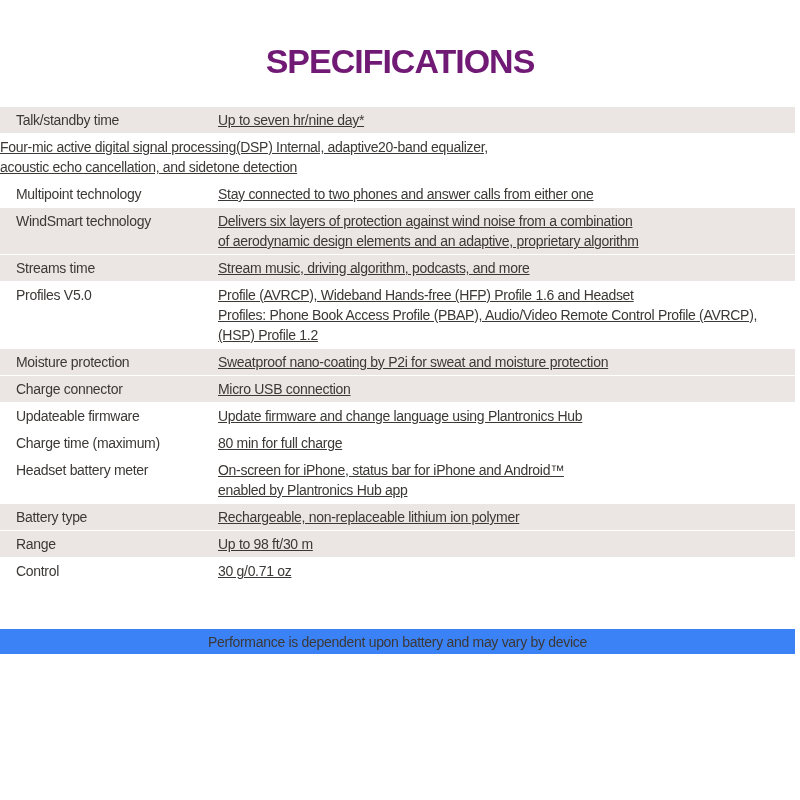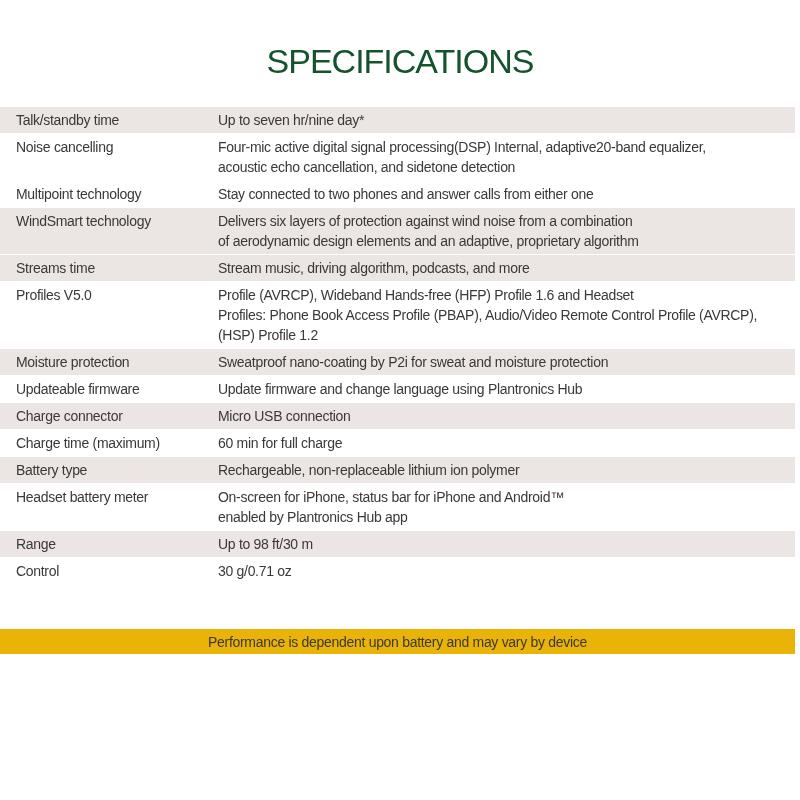--- a/index.html
+++ b/index.html
@@ -7,23 +7,23 @@
     width: 800px; height: 800px;
     background: #ffffff;
     font-family: "Liberation Sans", sans-serif;
     color: #3b3836;
     overflow: hidden;
   }
   .page-title {
     margin-top: 42px;
     text-align: center;
     font-size: 34px;
-    font-weight: 400;
+    font-weight: 700;
     letter-spacing: -1px;
-    color: #14532d;
+    color: #701a75;
   }
   .spec-table {
     margin-top: 26px;
   }
   .spec-row {
     display: flex;
     align-items: flex-start;
     padding: 3px 0;
     min-height: 26px;
     margin: 0 5px 1px 0;
@@ -37,24 +37,25 @@
   .spec-label {
     flex: none;
     width: 218px;
     padding-left: 16px;
     white-space: pre-line;
   }
   .spec-value {
     flex: 1;
     padding-right: 10px;
     white-space: pre-line;
+    text-decoration: underline;
   }
   .footnote-bar {
     margin: 45px 5px 12px 0;
-    background: #eab308;
+    background: #3b82f6;
     min-height: 25px;
     display: flex;
     align-items: center;
     justify-content: center;
     font-size: 14px;
     letter-spacing: -0.3px;
   }
 </style>
 </head>
 <body>
@@ -62,21 +63,20 @@
 <h1 class="page-title">SPECIFICATIONS</h1>
 
 <div class="spec-table">
 
   <div class="spec-row shaded">
     <div class="spec-label">Talk/standby time</div>
     <div class="spec-value">Up to seven hr/nine day*</div>
   </div>
 
   <div class="spec-row">
-    <div class="spec-label">Noise cancelling</div>
     <div class="spec-value">Four-mic active digital signal processing(DSP) Internal, adaptive20-band equalizer,
 acoustic echo cancellation, and sidetone detection</div>
   </div>
 
   <div class="spec-row">
     <div class="spec-label">Multipoint technology</div>
     <div class="spec-value">Stay connected to two phones and answer calls from either one</div>
   </div>
 
   <div class="spec-row shaded">
@@ -95,44 +95,44 @@
     <div class="spec-value">Profile (AVRCP), Wideband Hands-free (HFP) Profile 1.6 and Headset
 Profiles: Phone Book Access Profile (PBAP), Audio/Video Remote Control Profile (AVRCP),
 (HSP) Profile 1.2</div>
   </div>
 
   <div class="spec-row shaded">
     <div class="spec-label">Moisture protection</div>
     <div class="spec-value">Sweatproof nano-coating by P2i for sweat and moisture protection</div>
   </div>
 
-  <div class="spec-row">
-    <div class="spec-label">Updateable firmware</div>
-    <div class="spec-value">Update firmware and change language using Plantronics Hub</div>
-  </div>
-
   <div class="spec-row shaded">
     <div class="spec-label">Charge connector</div>
     <div class="spec-value">Micro USB connection</div>
   </div>
 
   <div class="spec-row">
-    <div class="spec-label">Charge time (maximum)</div>
-    <div class="spec-value">60 min for full charge</div>
+    <div class="spec-label">Updateable firmware</div>
+    <div class="spec-value">Update firmware and change language using Plantronics Hub</div>
   </div>
 
-  <div class="spec-row shaded">
-    <div class="spec-label">Battery type</div>
-    <div class="spec-value">Rechargeable, non-replaceable lithium ion polymer</div>
+  <div class="spec-row">
+    <div class="spec-label">Charge time (maximum)</div>
+    <div class="spec-value">80 min for full charge</div>
   </div>
 
   <div class="spec-row">
     <div class="spec-label">Headset battery meter</div>
     <div class="spec-value">On-screen for iPhone, status bar for iPhone and Android™
 enabled by Plantronics Hub app</div>
+  </div>
+
+  <div class="spec-row shaded">
+    <div class="spec-label">Battery type</div>
+    <div class="spec-value">Rechargeable, non-replaceable lithium ion polymer</div>
   </div>
 
   <div class="spec-row shaded">
     <div class="spec-label">Range</div>
     <div class="spec-value">Up to 98 ft/30 m</div>
   </div>
 
   <div class="spec-row">
     <div class="spec-label">Control</div>
     <div class="spec-value">30 g/0.71 oz</div>

